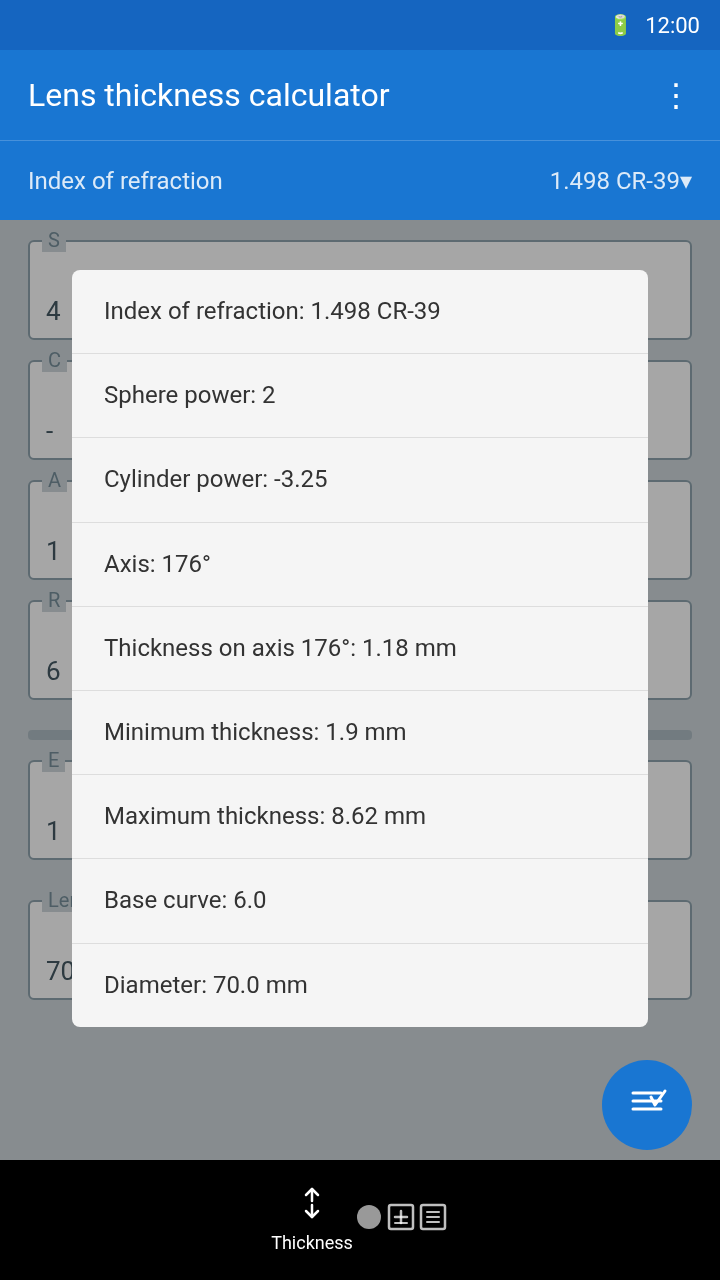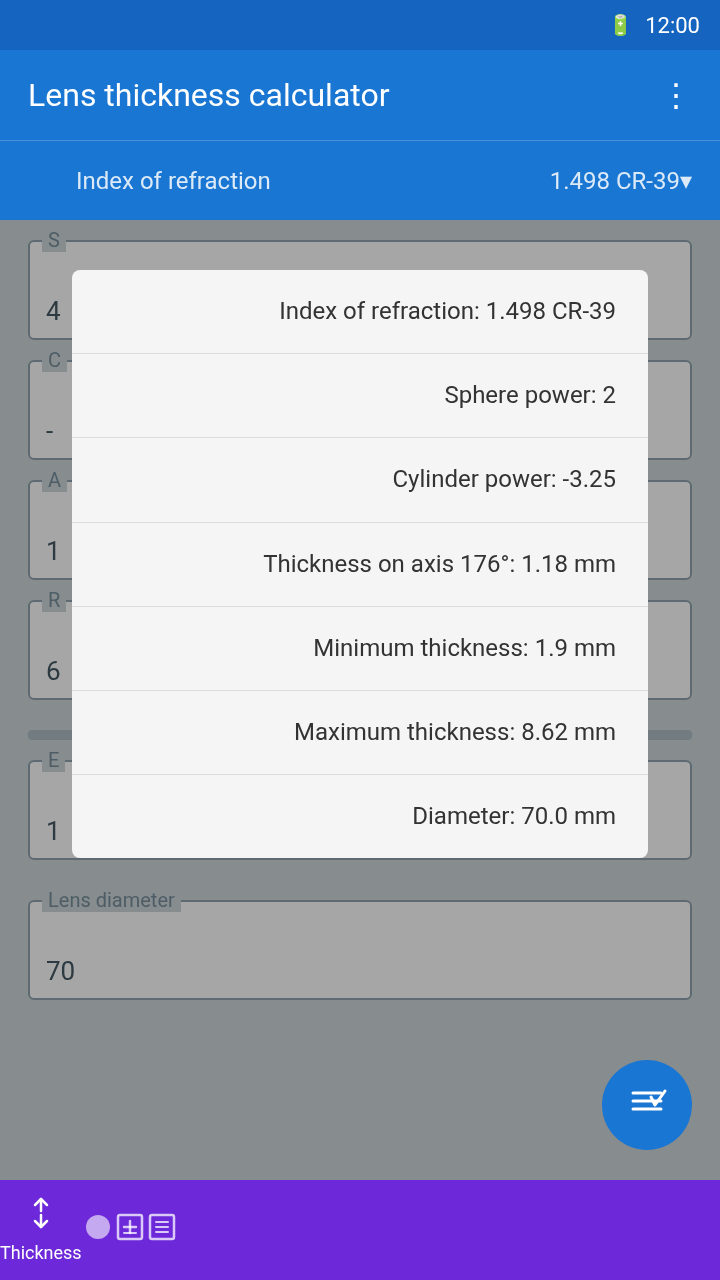--- a/index.html
+++ b/index.html
@@ -67,21 +67,20 @@
       background: #1976D2;
       border-top: 1px solid rgba(255,255,255,0.2);
       display: flex;
       align-items: center;
       justify-content: space-between;
       padding: 0 28px;
     }
     .refraction-label {
       color: rgba(255,255,255,0.85);
       font-size: 24px;
-      margin-left: 48px;
     }
     .refraction-value {
       color: rgba(255,255,255,0.85);
       font-size: 24px;
       display: flex;
       align-items: center;
       gap: 0;
     }
     .chevron-icon {
       font-size: 24px;
@@ -145,21 +144,20 @@
       z-index: 20;
       overflow: hidden;
     }
 
     .dialog-item {
       padding: 26px 32px;
       border-bottom: 1px solid #ddd;
       color: #333;
       font-size: 24px;
       line-height: 1.3;
-      text-align: right;
     }
     .dialog-item:last-child {
       border-bottom: none;
     }
 
     
     .fab {
       position: absolute;
       bottom: 30px;
       right: 28px;
@@ -177,25 +175,25 @@
       color: white;
       font-size: 36px;
     }
 
     
     .bottom-nav {
       position: absolute;
       bottom: 0;
       left: 0;
       width: 720px;
-      height: 100px;
-      background: #6d28d9;
-      display: flex;
-      align-items: center;
-      justify-content: flex-start;
+      height: 120px;
+      background: #000000;
+      display: flex;
+      align-items: center;
+      justify-content: center;
     }
     .nav-item {
       display: flex;
       flex-direction: column;
       align-items: center;
       gap: 6px;
       cursor: pointer;
       color: rgba(255,255,255,0.75);
     }
     .nav-item.active {
@@ -272,23 +270,25 @@
     <span class="bg-field-label">Lens diameter</span>
     <span class="bg-field-value">70</span>
   </div>
 
   <div class="overlay"></div>
 
   <div class="dialog">
     <div class="dialog-item">Index of refraction: 1.498 CR-39</div>
     <div class="dialog-item">Sphere power: 2</div>
     <div class="dialog-item">Cylinder power: -3.25</div>
+    <div class="dialog-item">Axis: 176°</div>
     <div class="dialog-item">Thickness on axis 176°: 1.18 mm</div>
     <div class="dialog-item">Minimum thickness: 1.9 mm</div>
     <div class="dialog-item">Maximum thickness: 8.62 mm</div>
+    <div class="dialog-item">Base curve: 6.0</div>
     <div class="dialog-item">Diameter: 70.0 mm</div>
   </div>
 
   <div class="fab">
     <span class="fab-icon">
       <svg width="44" height="44" viewBox="0 0 44 44" fill="none" xmlns="http://www.w3.org/2000/svg">
         <line x1="8" y1="14" x2="36" y2="14" stroke="white" stroke-width="3" stroke-linecap="round"></line>
         <line x1="8" y1="22" x2="36" y2="22" stroke="white" stroke-width="3" stroke-linecap="round"></line>
         <line x1="8" y1="30" x2="36" y2="30" stroke="white" stroke-width="3" stroke-linecap="round"></line>
         <polyline points="26,18 30,26 40,12" stroke="white" stroke-width="3" stroke-linecap="round" stroke-linejoin="round" fill="none"></polyline>

